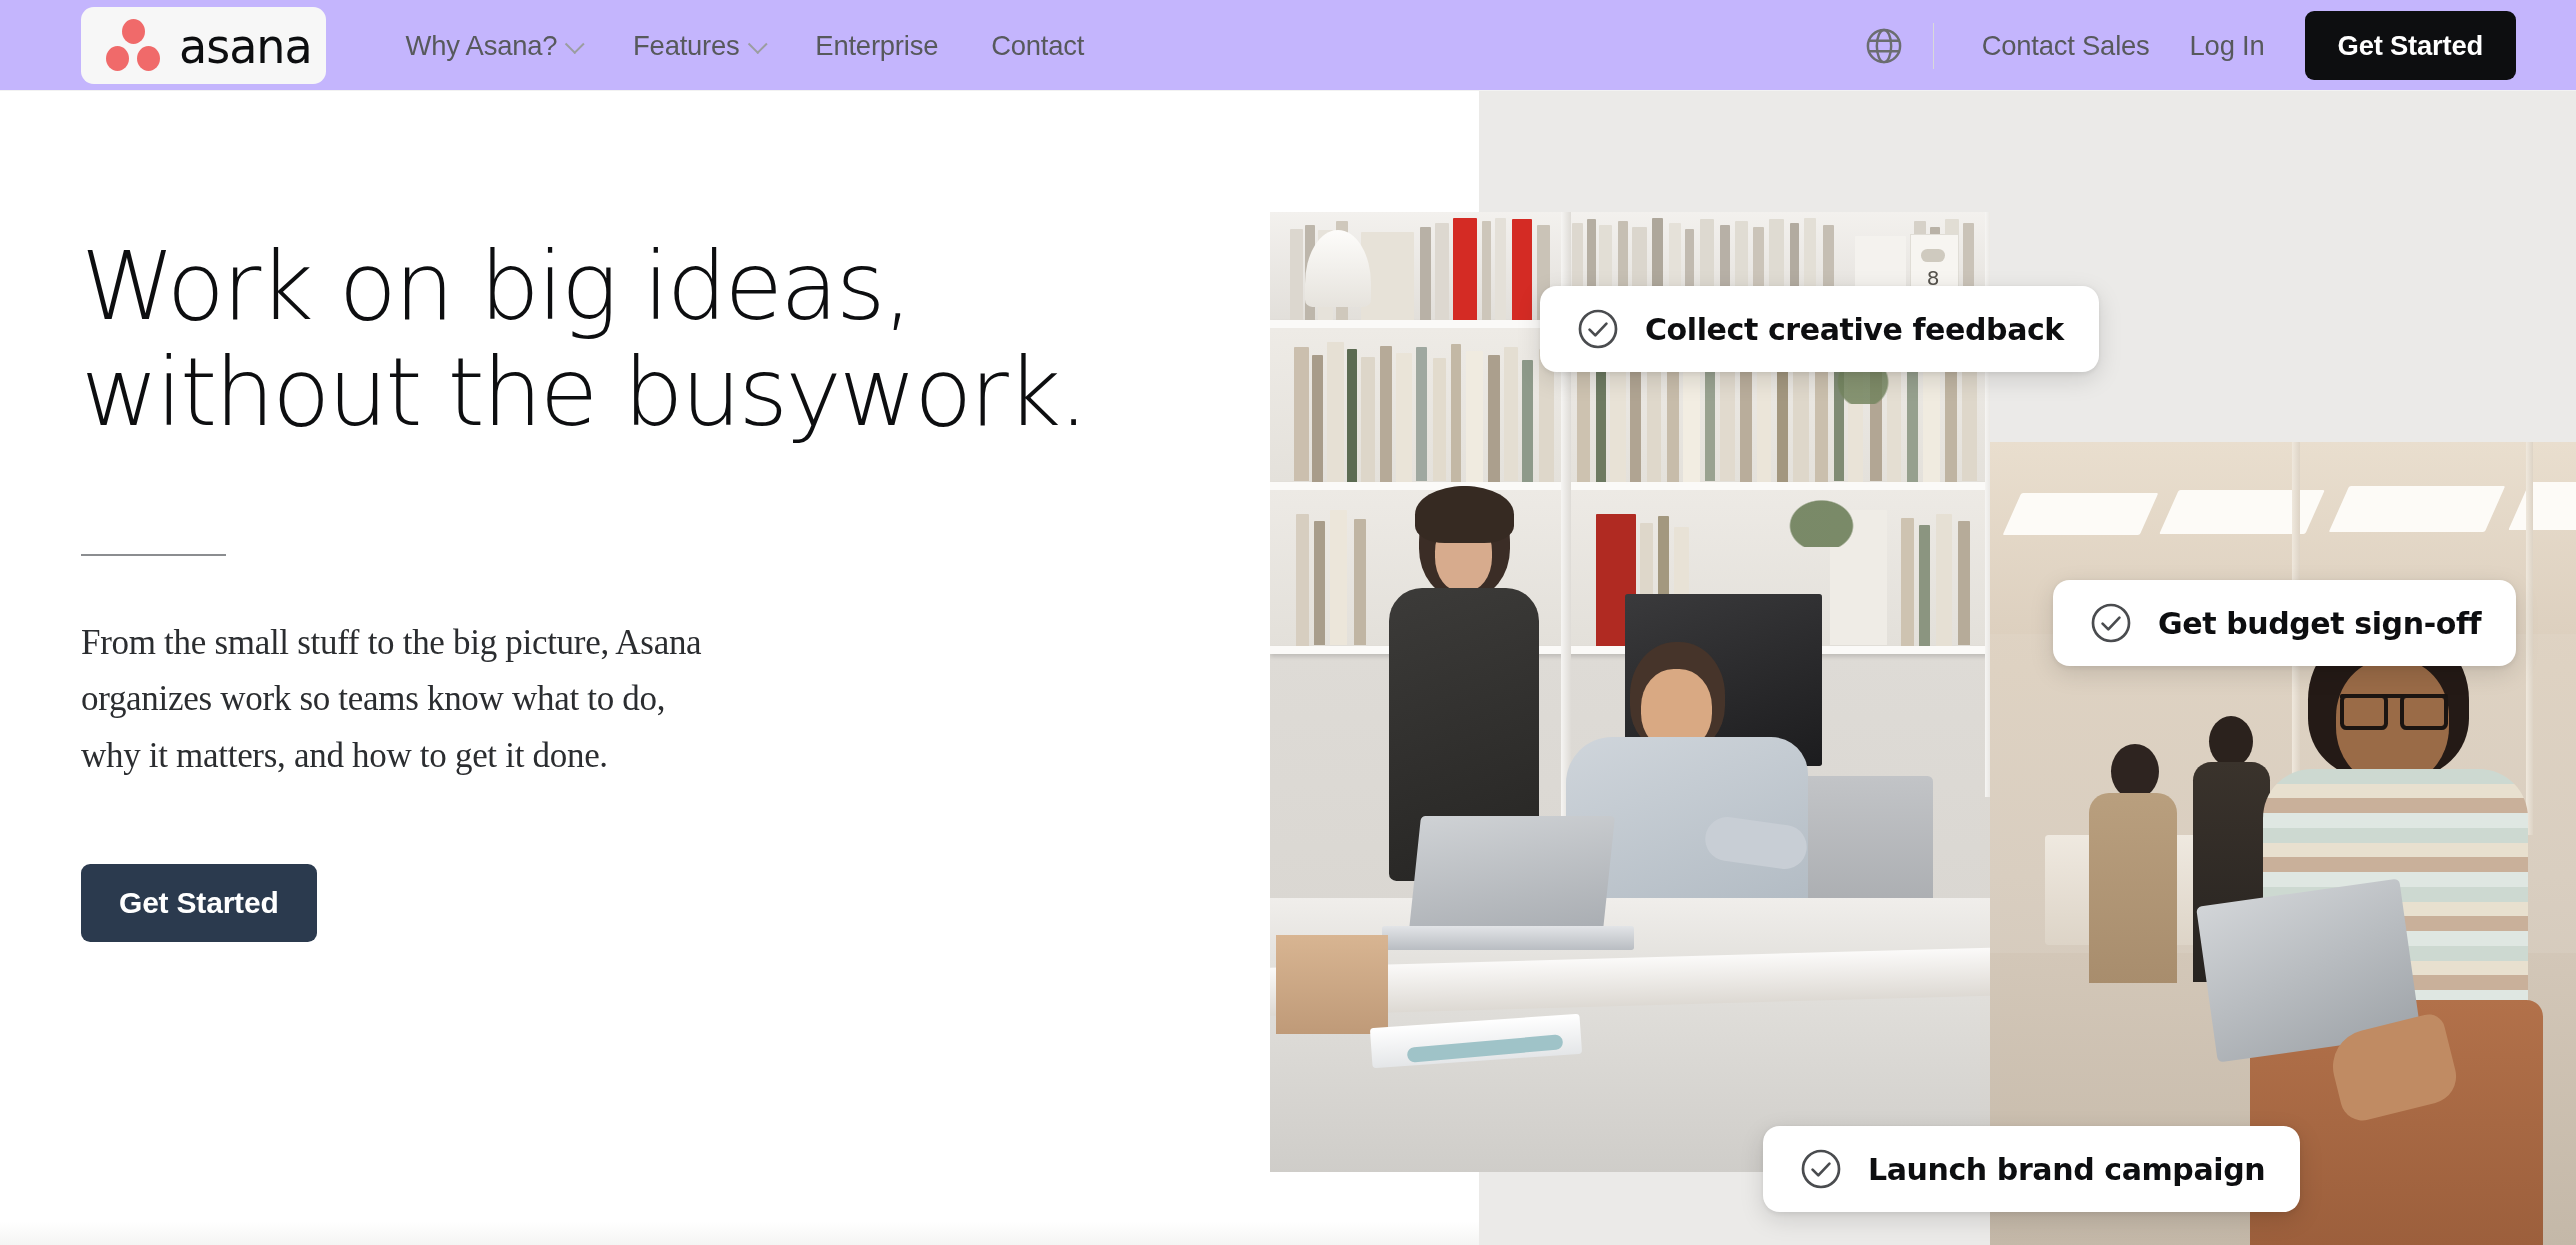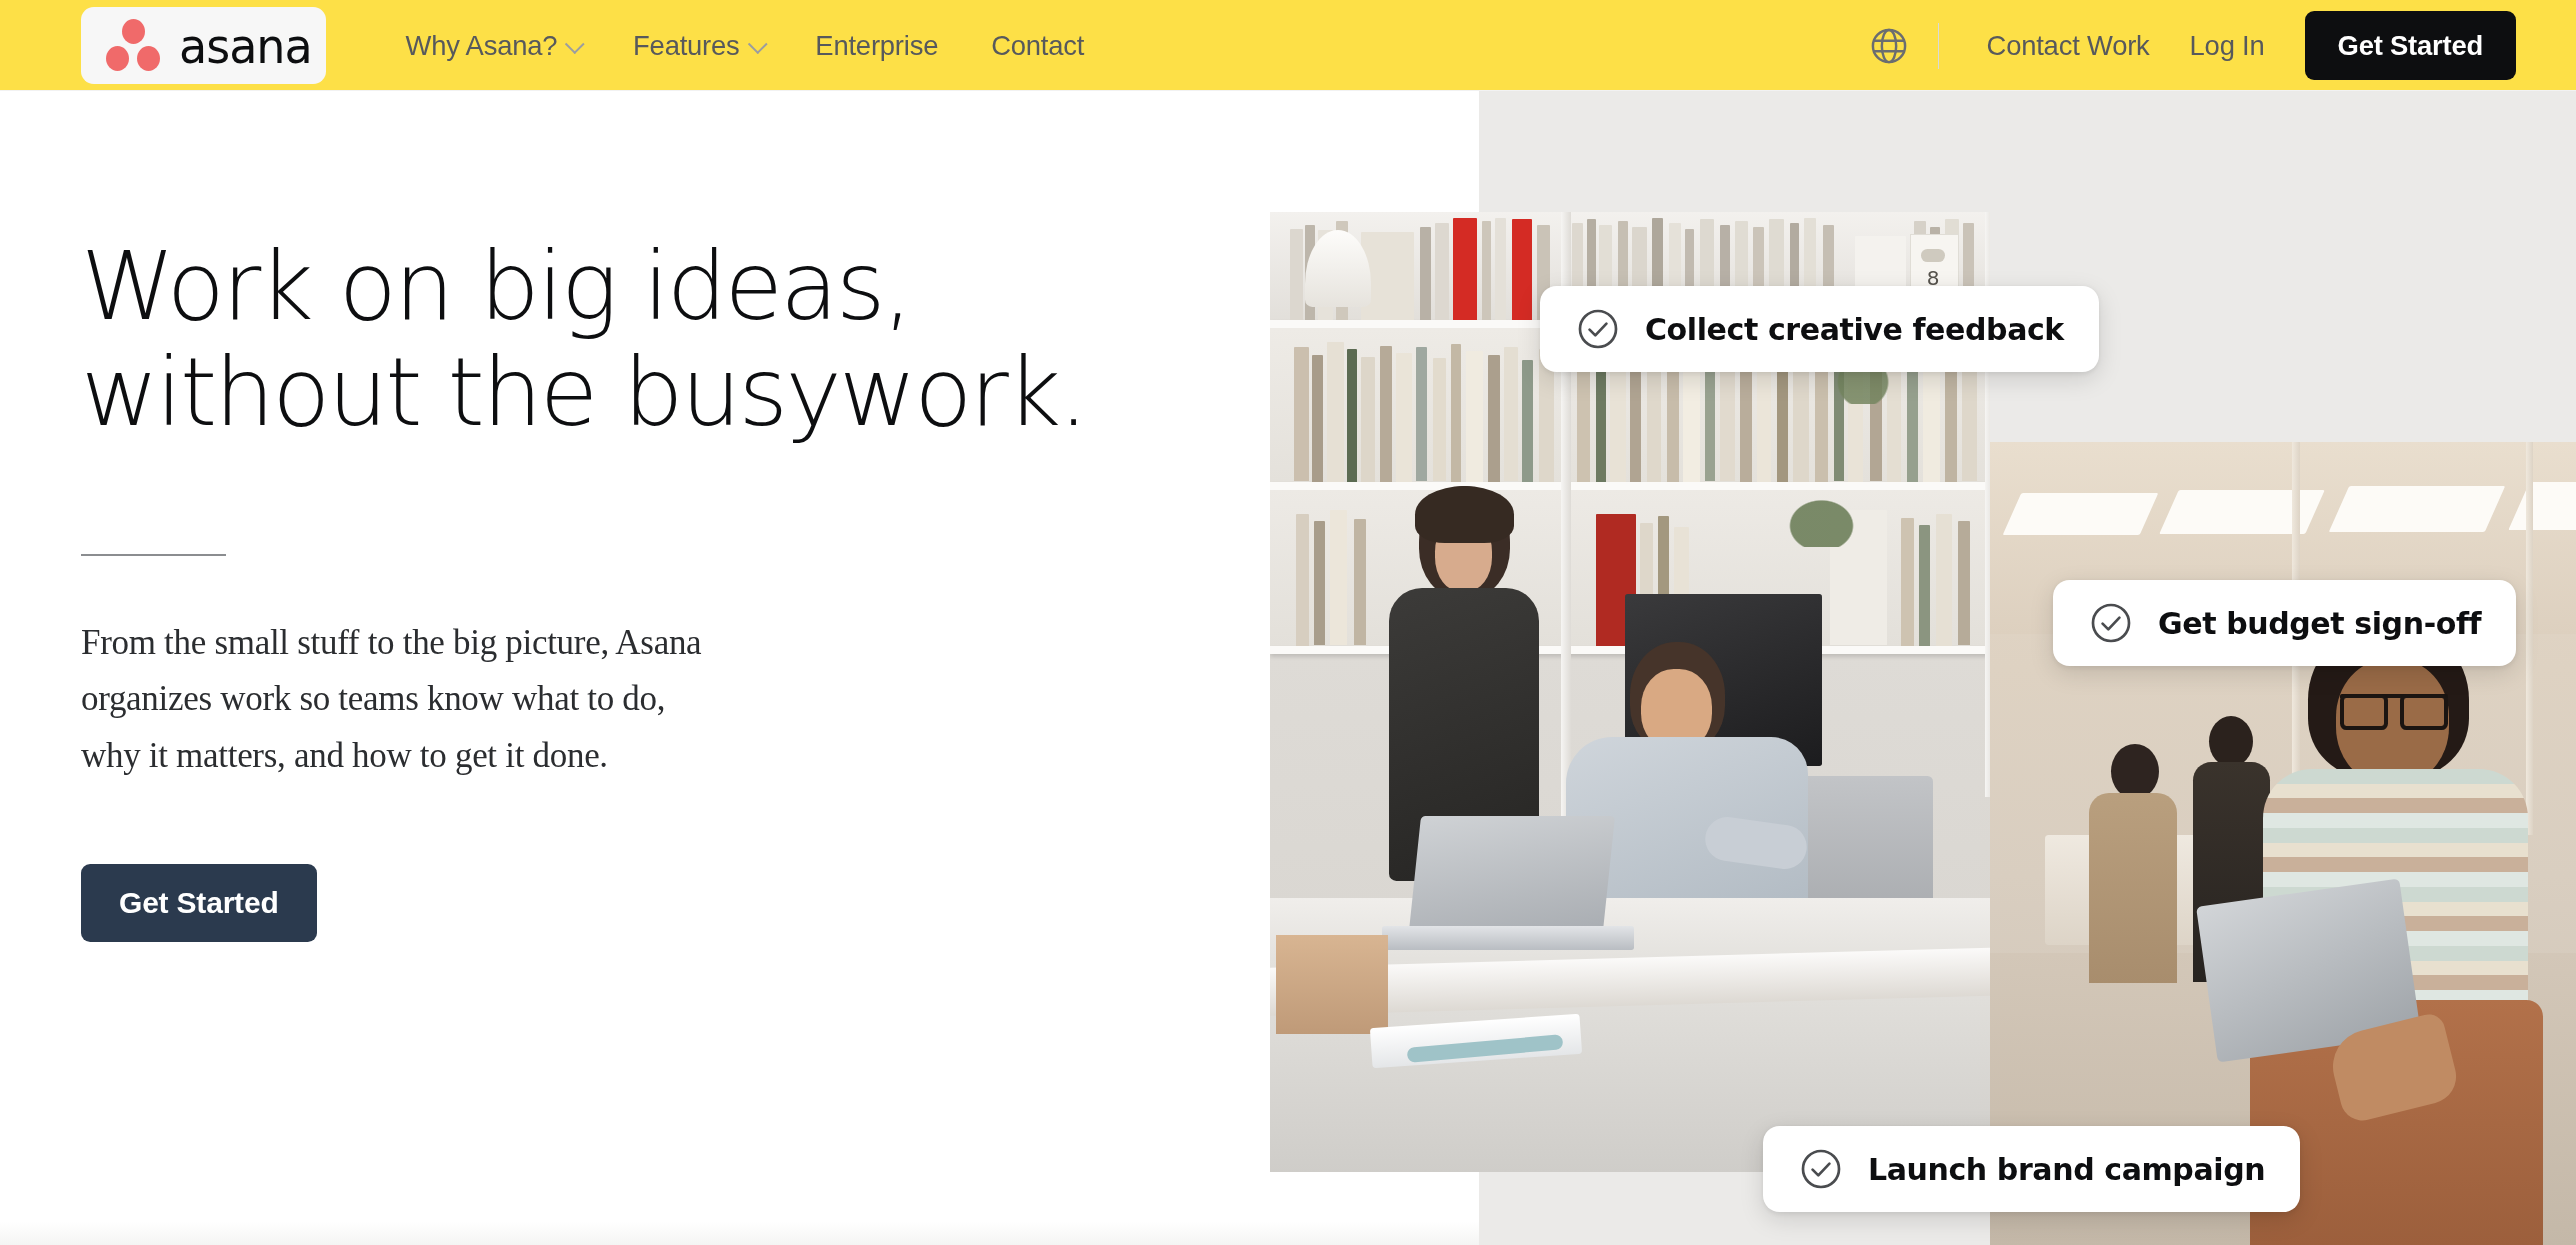--- a/index.html
+++ b/index.html
@@ -20,21 +20,21 @@
     background: #ffffff;
     overflow: hidden;
   }
 
   
   #header {
     position: absolute;
     top: 0; left: 0;
     width: 2576px;
     height: 91px;
-    background: #fde047;
+    background: #c4b5fd;
     z-index: 60;
     border-bottom: 0.9px solid #f2f2f2;
   }
 
   #logo-chip {
     position: absolute;
     left: 81px;
     top: 7.3px;
     width: 245px;
     height: 77px;
@@ -762,21 +762,21 @@
     <div id="nav-right">
       <div id="globe-btn">
         <svg width="42" height="42" viewBox="0 0 24 24" fill="none" stroke="#6b6d70" stroke-width="1.4">
           <circle cx="12" cy="12" r="9.2"></circle>
           <ellipse cx="12" cy="12" rx="4.1" ry="9.2"></ellipse>
           <line x1="2.8" y1="9" x2="21.2" y2="9"></line>
           <line x1="2.8" y1="15" x2="21.2" y2="15"></line>
         </svg>
       </div>
       <div id="nav-divider"></div>
-      <a class="nav-link">Contact Work</a>
+      <a class="nav-link">Contact Sales</a>
       <a class="nav-link">Log In</a>
       <button id="get-started-top">Get Started</button>
     </div>
   </header>
 
   <section id="hero-copy">
     <h1 id="headline">Work on big ideas,
 without the busywork.</h1>
     <div id="rule"></div>
     <p id="subcopy">From the small stuff to the big picture, Asana

